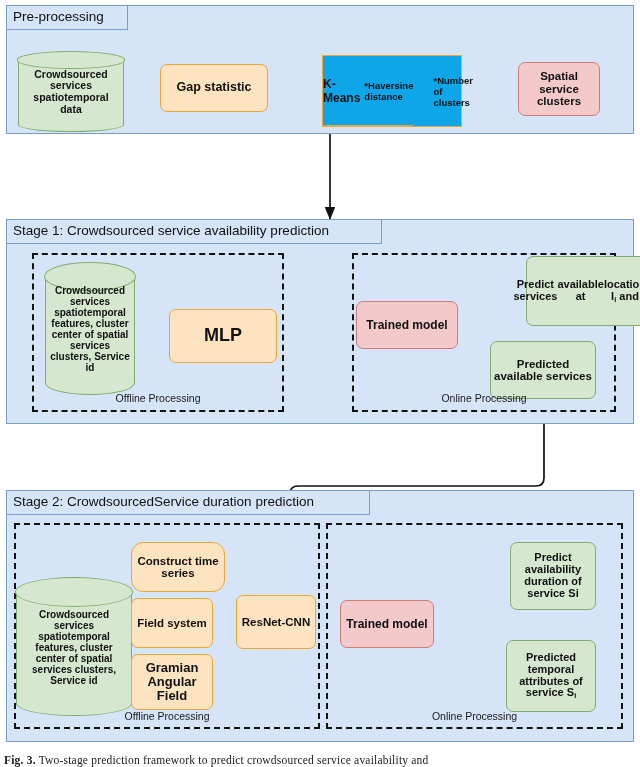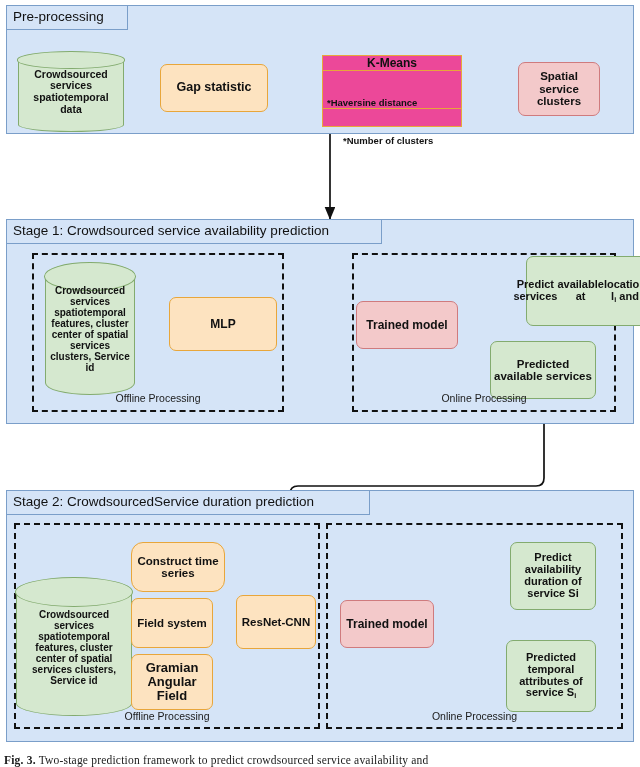--- a/index.html
+++ b/index.html
@@ -92,25 +92,24 @@
     border-radius: 50%;
     background: #d5e8cf;
     box-sizing: border-box;
     pointer-events: none;
   }
   .cyl .cyl-label { position: relative; z-index: 2; padding: 0 3px;}
   
   .tablenode {
     position: absolute;
     box-sizing: border-box;
-    background: #ec4899;
+    background: #0ea5e9;
     border: 1.6px solid #e8a63b;
     display: flex;
-    flex-direction: column;
-    gap: 26px;
+    flex-direction: row;
   }
   .tablenode .trow {
     flex: 1 1 auto;
     display: flex;
     align-items: center;
     box-sizing: border-box;
     color: #111;
     font-weight: bold;
   }
   .tablenode .trow.head {
@@ -206,21 +205,21 @@
 <div class="panel" style="left:6px; top:219px; width:628px; height:205px;"></div>
 <div class="panel-title" style="left:6px; top:219px; width:376px; height:25px; display:flex; align-items:center;">Stage 1: Crowdsourced service availability prediction</div>
 
 <div class="dashbox" style="left:32px; top:253px; width:252px; height:159px;"></div>
 <div class="dashbox" style="left:352px; top:253px; width:264px; height:159px;"></div>
 
 <div class="cyl" style="left:45px; top:263px; width:90px; height:132px; font-size:10px;">
   <span class="cyl-label">Crowdsourced services spatiotemporal features, cluster center of spatial services clusters, Service id</span>
 </div>
 
-<div class="node orange" style="left:169px; top:297px; width:108px; height:54px; font-size:12px;">
+<div class="node orange" style="left:169px; top:309px; width:108px; height:54px; font-size:18px;">
   <span>MLP</span>
 </div>
 
 <div class="node pink" style="left:356px; top:301px; width:102px; height:48px; font-size:12px;">
   <span>Trained model</span>
 </div>
 
 <div class="node green" style="left:490px; top:256px; width:128px; height:70px; font-size:11px; flex-direction:row;margin-left:36px;">
   <span>Predict services</span>
   <span>available at</span>

